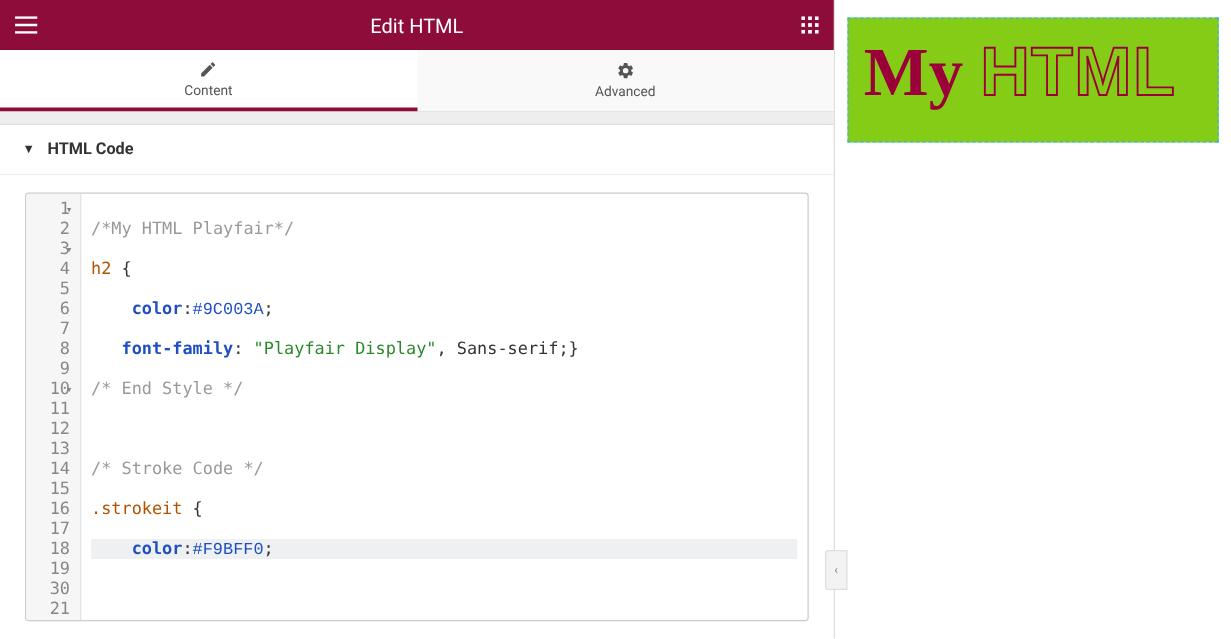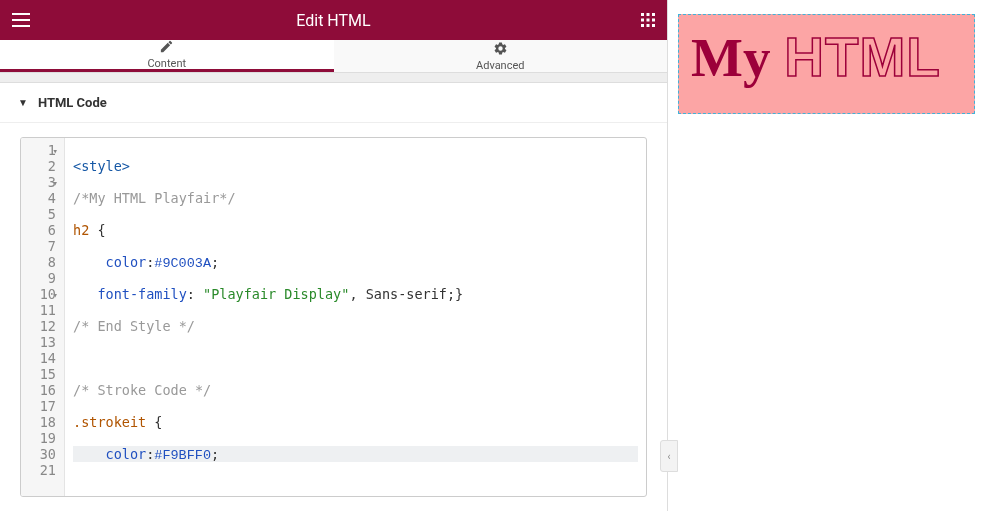--- a/index.html
+++ b/index.html
@@ -3,46 +3,46 @@
 <meta charset="utf-8">
 <style>
   * { box-sizing: border-box; margin: 0; padding: 0; }
   body { font-family: -apple-system, BlinkMacSystemFont, "Segoe UI", Roboto, sans-serif; font-size: 13px; color: #333; background: #fff; width: 985px; height: 511px; overflow: hidden; }
   .app { display: flex; width: 100%; height: 100%; }
   .left-panel { width: 668px; display: flex; flex-direction: column; border-right: 1px solid #ddd; }
   .header { height: 40px; background: #8e0c39; color: #fff; display: flex; align-items: center; justify-content: center; position: relative; }
   .header .menu-icon { position: absolute; left: 12px; cursor: pointer; }
   .header .apps-icon { position: absolute; right: 12px; cursor: pointer; }
   .header .title { font-size: 16px; font-weight: 400; }
-  .tabs { display: flex; height: 33px; background: #f9f9f9; border-bottom: 1px solid #ddd; }
+  .tabs { display: flex; height: 50px; background: #f9f9f9; border-bottom: 1px solid #ddd; }
   .tab { flex: 1; display: flex; flex-direction: column; align-items: center; justify-content: center; gap: 3px; cursor: pointer; font-size: 11px; color: #555; }
   .tab.active { background: #fff; border-bottom: 3px solid #8e0c39; }
   .tab .tab-icon { font-size: 15px; color: #666; }
   .spacer { height: 10px; background: #eee; border-bottom: 1px solid #ddd; }
   .section-header { display: flex; align-items: center; height: 40px; padding: 0 18px; gap: 10px; font-weight: 700; font-size: 13px; border-bottom: 1px solid #eee; cursor: pointer; }
   .section-header .caret { font-size: 10px; }
   .editor-wrap { padding: 14px 20px; flex:1; overflow:hidden; }
   .editor { border: 1px solid #ccc; border-radius: 3px; display: flex; font-family: "Menlo","Consolas",monospace; font-size: 13.5px; line-height: 16px; height: 100%; overflow:hidden; }
   .gutter { background: #f6f6f6; color: #888; text-align: right; padding: 4px 8px 4px 4px; user-select: none; border-right: 1px solid #e4e4e4; min-width:44px; }
   .gutter .ln { height: 16px; position:relative; }
   .gutter .fold::after { content:"▾"; font-size:9px; color:#888; position:absolute; right:-2px; top:1px; }
   .code { padding: 4px 8px; flex:1; white-space: pre; overflow:auto; }
   .code .line { height:16px; }
   .code .hl { background:#eef0f2; }
   .tok-tag { color:#1557a5; }
   .tok-comment { color:#999; }
   .tok-sel { color:#b05400; }
-  .tok-prop { color:#2050c0; }
+  .tok-prop { color:#2050c0;font-weight:bold; }
   .tok-str { color:#2a8a2a; }
   .tok-num { color:#2050c0;font-family:Liberation Mono, monospace; }
   .tok-punc { color:#333; }
   .tok-class { color:#b05400; }
   .collapse-handle { position:absolute; left:660px; top:440px; width:18px; height:32px; background:#f3f3f3; border:1px solid #ddd; border-radius:3px 0 0 3px; display:flex; align-items:center; justify-content:center; color:#888; font-size:10px; cursor:pointer; }
   .preview { flex:1; padding: 14px 10px; }
-  .preview-box { border:1px dashed #3fb3d9; background:#fca5a5; padding: 14px 25px 26px 12px; }
+  .preview-box { border:1px dashed #3fb3d9; background:#84cc16; padding: 14px 25px 26px 12px; }
   .preview-box h2 { font-family: Georgia, "Times New Roman", serif; font-size:55px; font-weight:700; color:#9C003A; line-height:1.05; }
   .preview-box .strokeit {
     font-family: Arial, sans-serif;
     font-weight:700;
     letter-spacing:1px;
     color: transparent;
     -webkit-text-stroke-width: 1.5px;
     -webkit-text-stroke-color: #9C003A;
   }
   svg { display:block; }
@@ -117,21 +117,20 @@
             <div class="ln">14</div>
             <div class="ln">15</div>
             <div class="ln">16</div>
             <div class="ln">17</div>
             <div class="ln">18</div>
             <div class="ln">19</div>
             <div class="ln">30</div>
             <div class="ln">21</div>
           </div>
         <div class="code">
-<div class="line"><span class="tok-tag">&lt;style&gt;</span></div>
 <div class="line"><span class="tok-comment">/*My HTML Playfair*/</span></div>
 <div class="line"><span class="tok-sel">h2</span><span class="tok-punc"> {</span></div>
 <div class="line">    <span class="tok-prop">color</span><span class="tok-punc">:</span><span class="tok-num">#9C003A</span><span class="tok-punc">;</span></div>
 <div class="line">   <span class="tok-prop">font-family</span><span class="tok-punc">: </span><span class="tok-str">"Playfair Display"</span><span class="tok-punc">, Sans-serif</span><span class="tok-punc">;}</span></div>
 <div class="line"><span class="tok-comment">/* End Style */</span></div>
 <div class="line"> </div>
 <div class="line"><span class="tok-comment">/* Stroke Code */</span></div>
 <div class="line"><span class="tok-class">.strokeit</span><span class="tok-punc"> {</span></div>
 <div class="line hl">    <span class="tok-prop">color</span><span class="tok-punc">:</span><span class="tok-num">#F9BFF0</span><span class="tok-punc">;</span></div>
 

